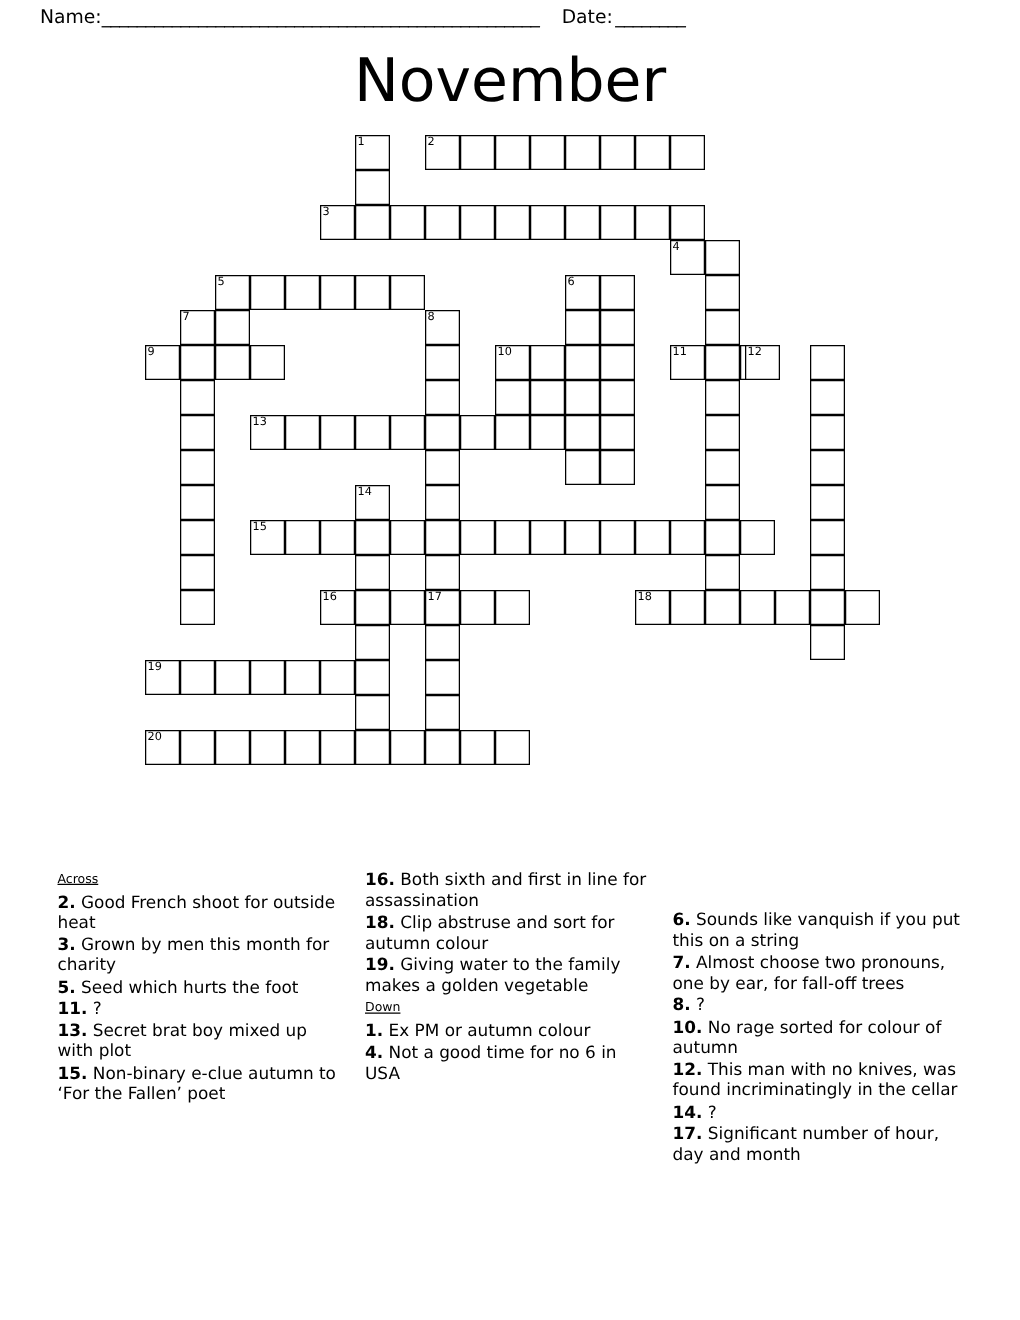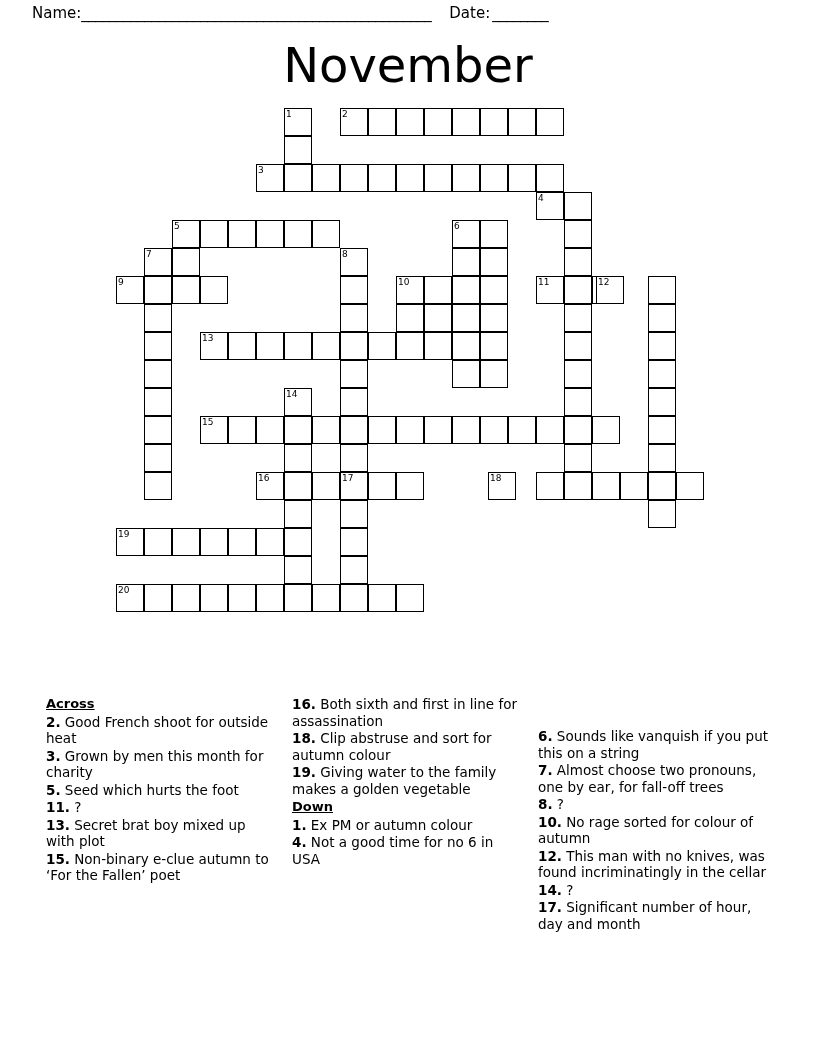--- a/index.html
+++ b/index.html
@@ -86,24 +86,24 @@
     gap: 0px;
   }
   .clue-col {
     width: 232px;
     margin-right: 14px;
     font-size: 13.5px;
     line-height: 16.5px;
   }
   .clue-col:last-child { margin-right: 0; margin-top: 32px; }
   .clue-head {
-    font-weight: bold;
+    font-weight: normal;
     text-decoration: underline;
     margin-bottom: 1px;
-    font-size: 13px;
+    font-size: 10px;
   }
   .clue {
     margin-bottom: 1px;
   }
   .clue b { font-weight: bold; }
 </style>
 </head>
 <body>
 
 <div class="page">
@@ -259,21 +259,21 @@
       <div class="cell" style="left: 256px; top: 368px;">
         <span class="num">16</span>
       </div>
       <div class="cell" style="left: 284px; top: 368px;"></div>
       <div class="cell" style="left: 312px; top: 368px;"></div>
       <div class="cell" style="left: 340px; top: 368px;">
         <span class="num">17</span>
       </div>
       <div class="cell" style="left: 368px; top: 368px;"></div>
       <div class="cell" style="left: 396px; top: 368px;"></div>
-      <div class="cell" style="left: 488px; top: 368px;">
+      <div class="cell" style="left: 508px; top: 368px;">
         <span class="num">18</span>
       </div>
       <div class="cell" style="left: 536px; top: 368px;"></div>
       <div class="cell" style="left: 564px; top: 368px;"></div>
       <div class="cell" style="left: 592px; top: 368px;"></div>
       <div class="cell" style="left: 620px; top: 368px;"></div>
       <div class="cell" style="left: 648px; top: 368px;"></div>
       <div class="cell" style="left: 676px; top: 368px;"></div>
       <div class="cell" style="left: 284px; top: 396px;"></div>
       <div class="cell" style="left: 340px; top: 396px;"></div>

